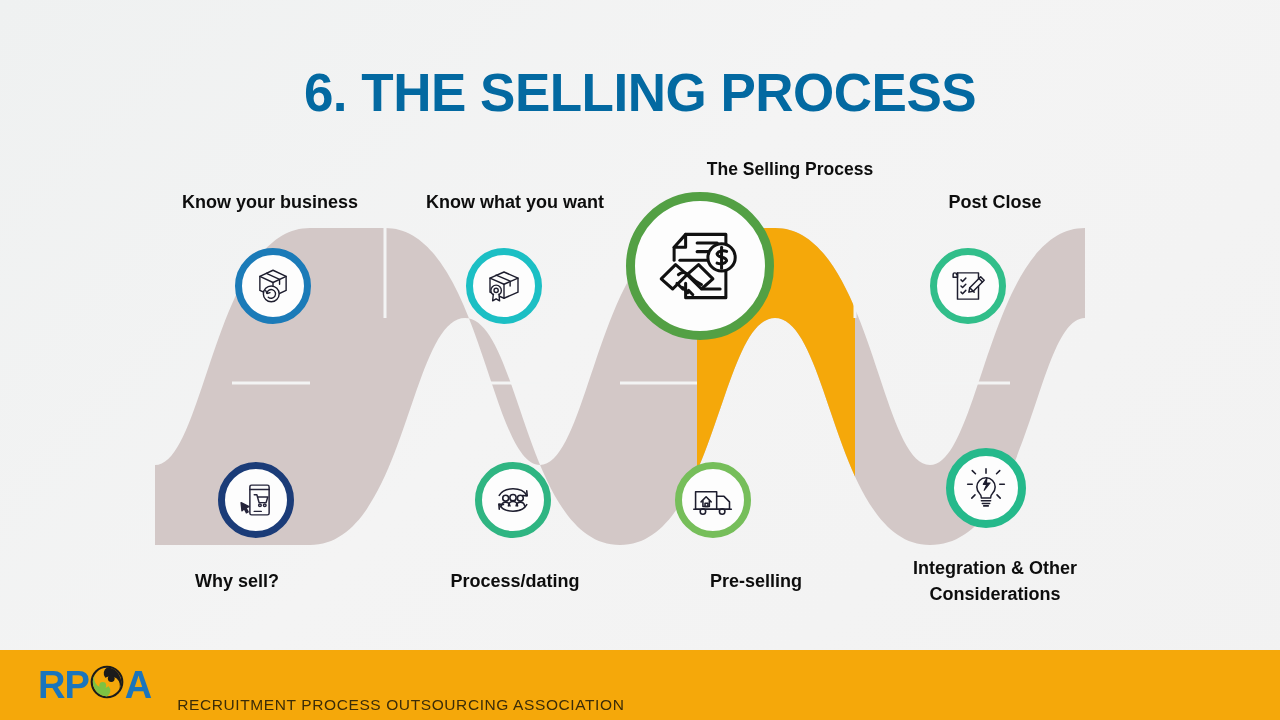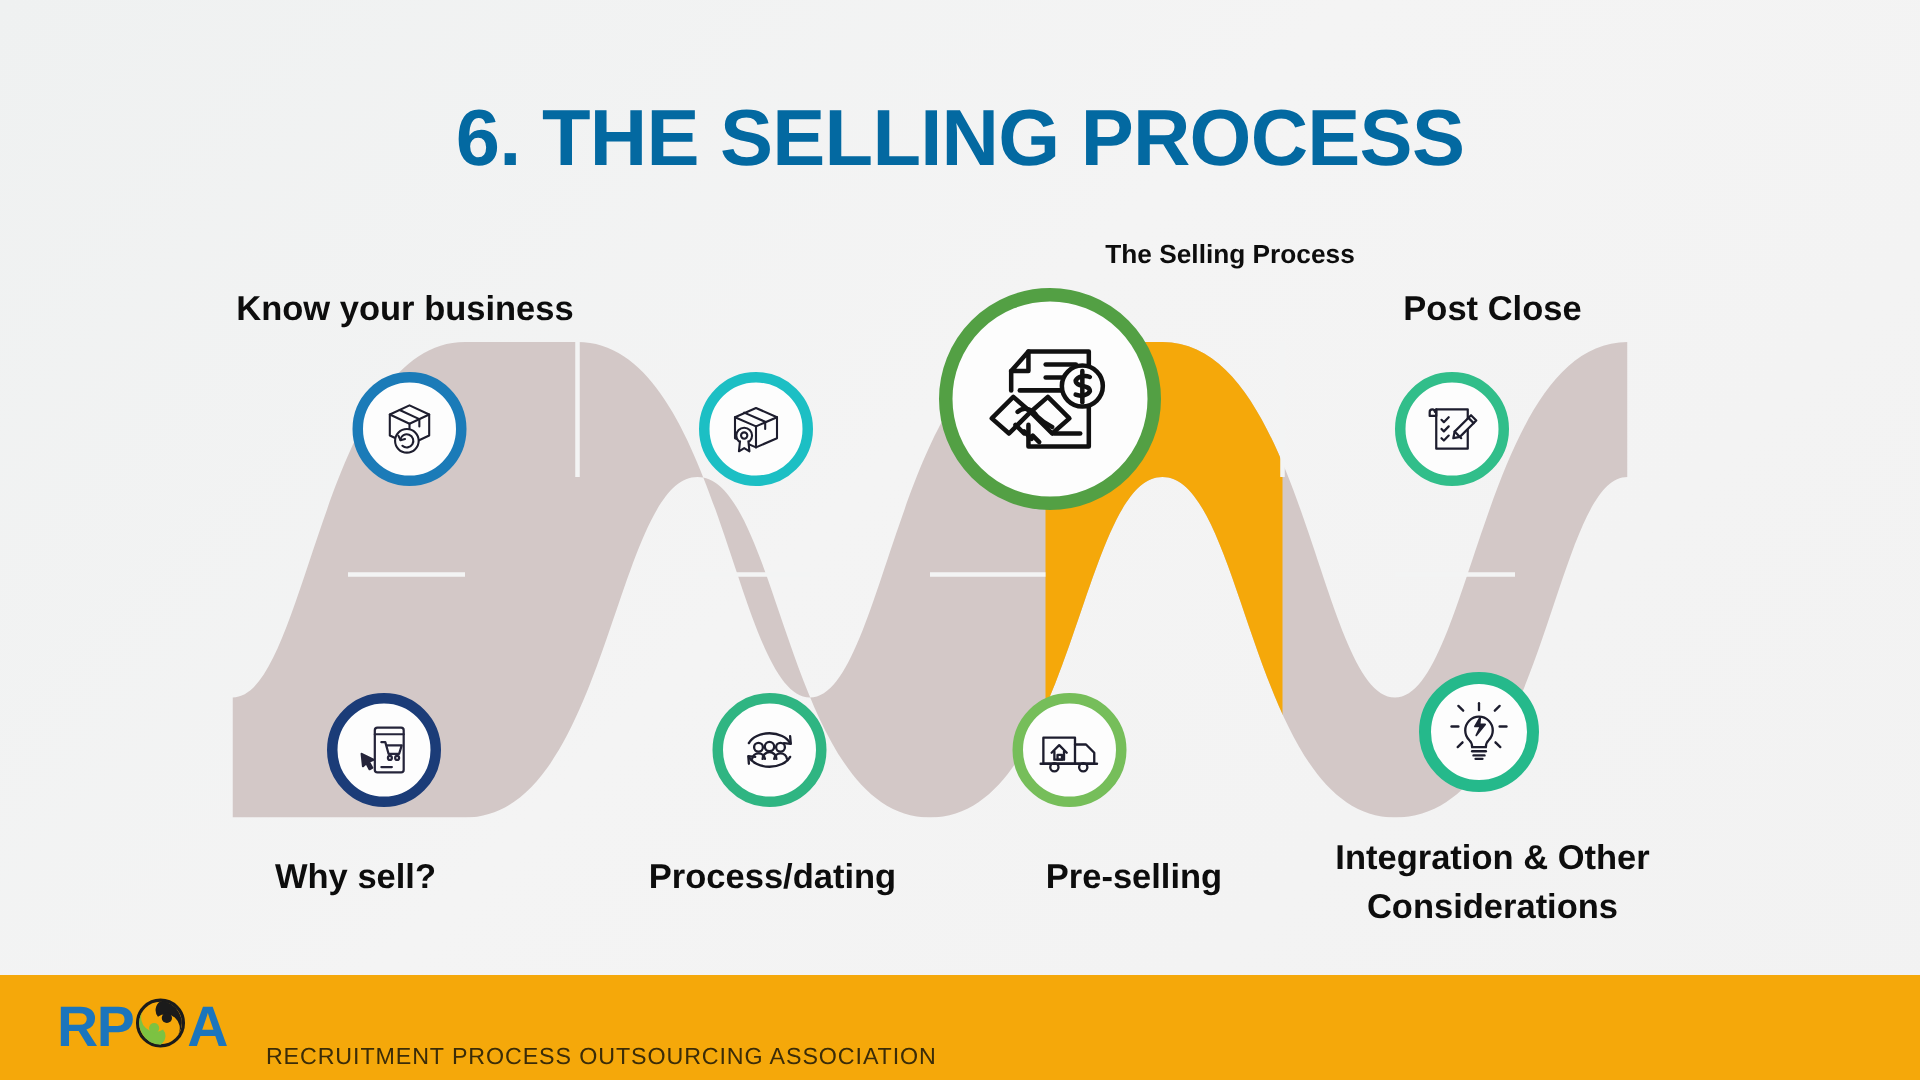--- a/index.html
+++ b/index.html
@@ -40,21 +40,21 @@
     background: #fdfdfd;
     display: flex;
     align-items: center;
     justify-content: center;
   }
   .node svg { display: block; }
 
   
   .node-label {
     position: absolute;
-    font-size: 23px;
+    font-size: 18px;
     font-weight: 700;
     color: #0d0d0d;
     text-align: center;
     line-height: 1.45;
     white-space: pre-line;
   }
   .label-center {
     font-size: 17.5px;
   }
 
@@ -135,22 +135,23 @@
       <line x1="465" y1="383" x2="540" y2="383"></line>
       <line x1="620" y1="383" x2="697" y2="383"></line>
       <line x1="697" y1="228" x2="697" y2="318"></line>
       <line x1="855" y1="228" x2="855" y2="318"></line>
       <line x1="930" y1="383" x2="1010" y2="383"></line>
     </g>
   </svg>
 
   <div class="node-label" style="left:120px; top:189px; width:300px;">Know your business</div>
 
-
-  <div class="node-label label-center" style="left:670px; top:157px; width:300px;">The Selling Process</div>
+  <div class="node-label" style="left:365px; top:189px; width:300px;">Know what you want</div>
+
+  <div class="node-label label-center" style="left:640px; top:157px; width:300px;">The Selling Process</div>
 
   <div class="node-label" style="left:845px; top:189px; width:300px;">Post Close</div>
 
   <div class="node-label" style="left:87px; top:568px; width:300px;">Why sell?</div>
 
   <div class="node-label" style="left:365px; top:568px; width:300px;">Process/dating</div>
 
   <div class="node-label" style="left:606px; top:568px; width:300px;">Pre-selling</div>
 
   <div class="node-label" style="left:845px; top:555px; width:300px;">Integration &amp; Other

